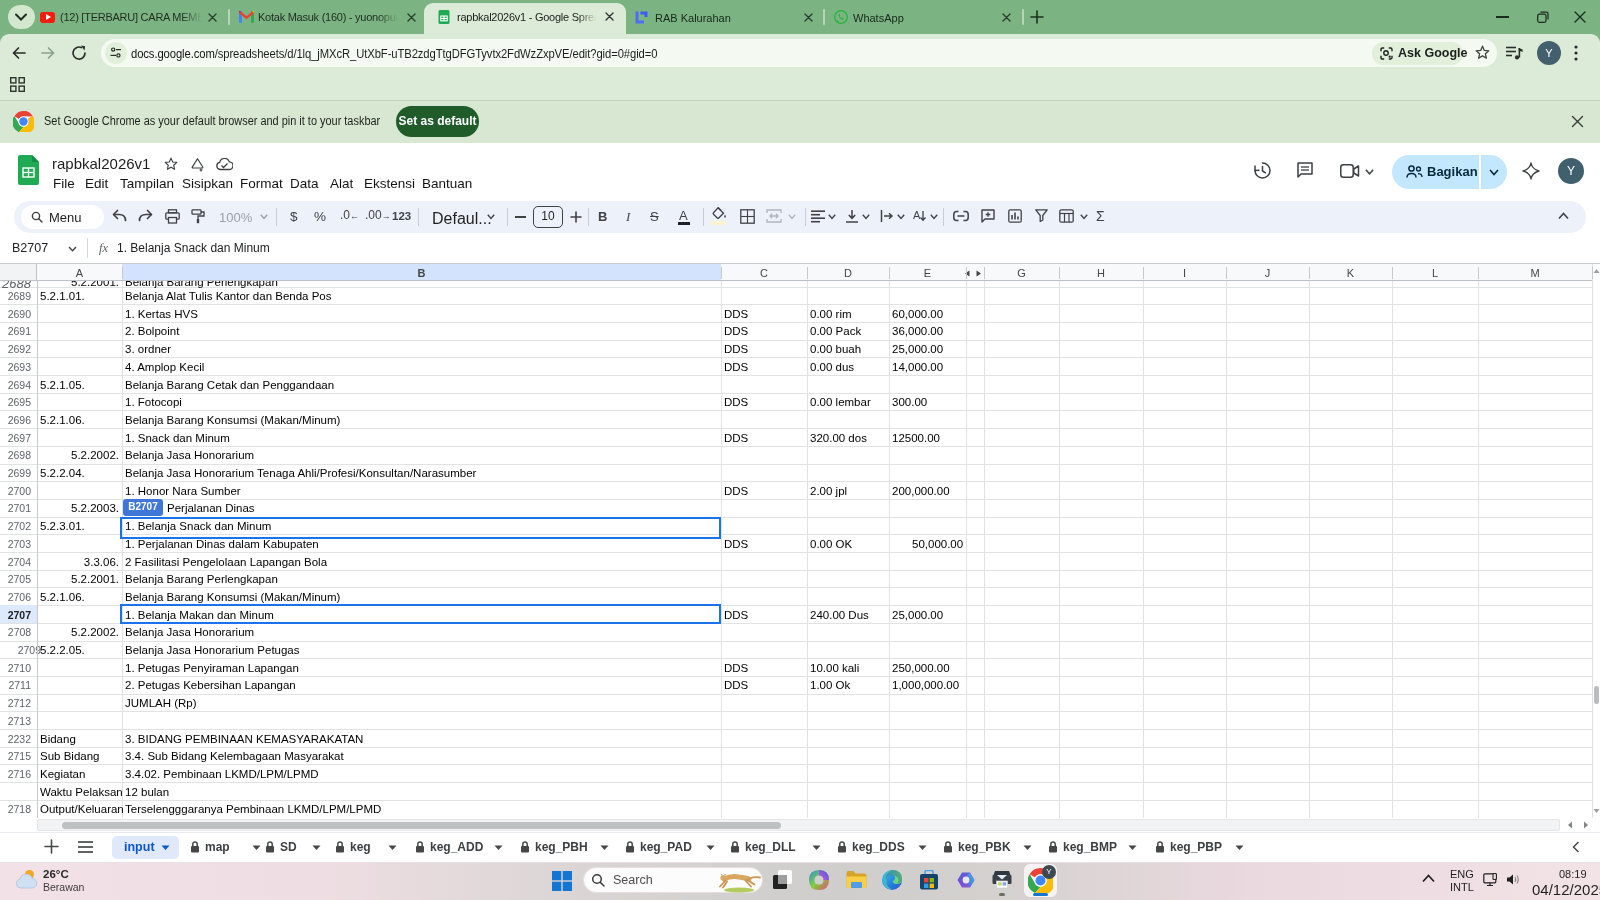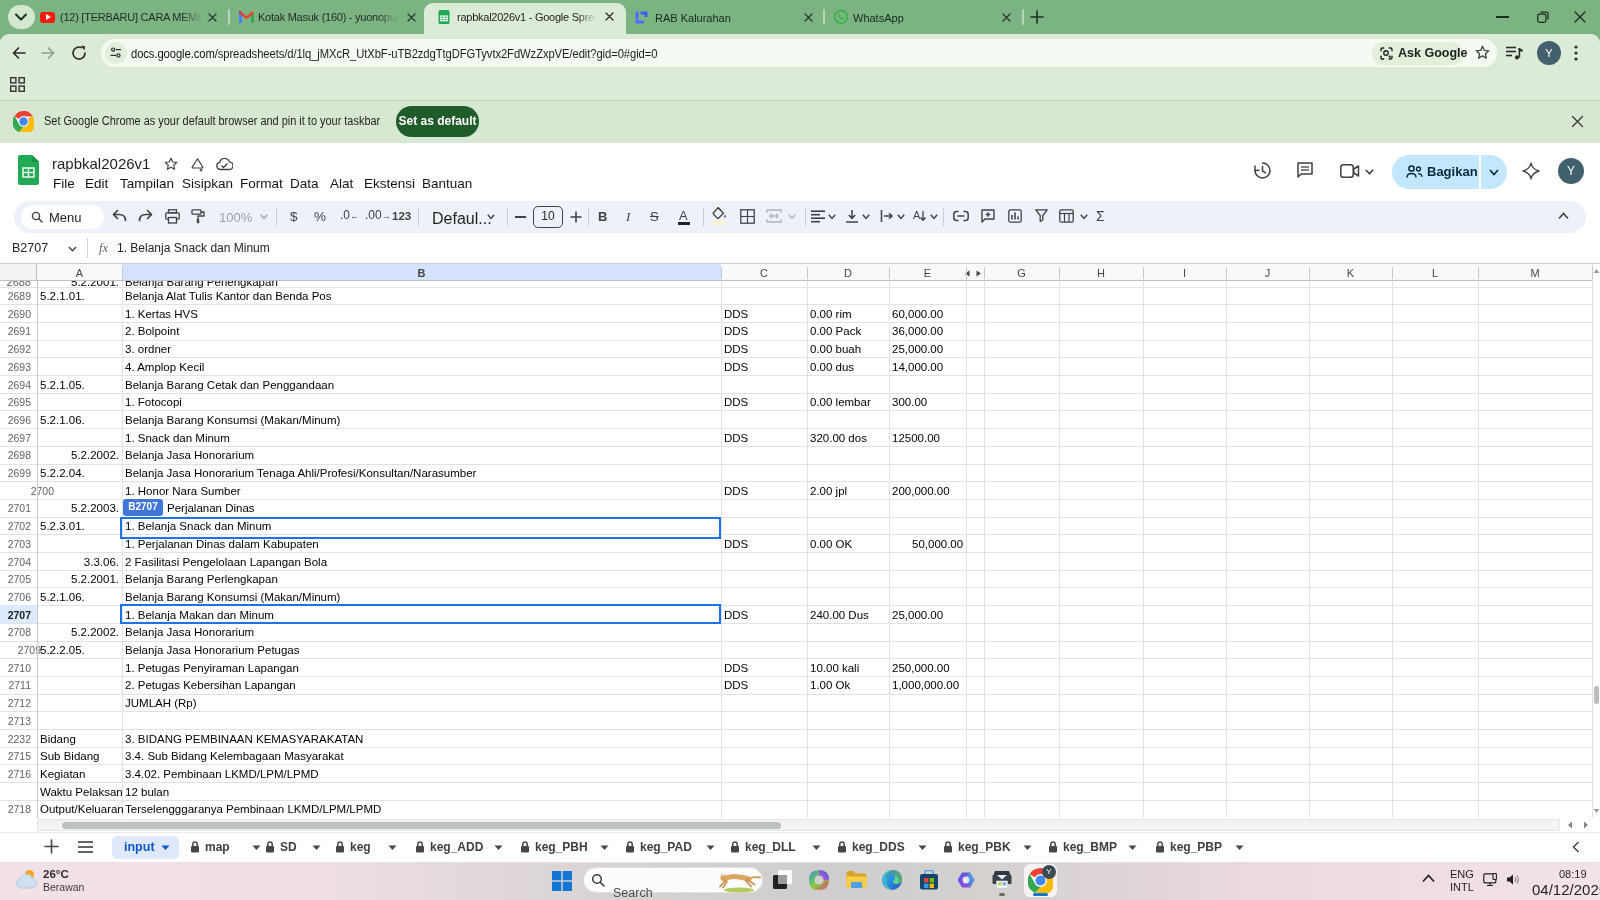--- a/index.html
+++ b/index.html
@@ -386,21 +386,21 @@
     <div class="ab" style="left:966px;top:17px;width:1px;height:536.5px;background:#e1e3e3;"></div>
     <div class="ab" style="left:984px;top:17px;width:1px;height:536.5px;background:#e1e3e3;"></div>
     <div class="ab" style="left:1059px;top:17px;width:1px;height:536.5px;background:#e1e3e3;"></div>
     <div class="ab" style="left:1143px;top:17px;width:1px;height:536.5px;background:#e1e3e3;"></div>
     <div class="ab" style="left:1226px;top:17px;width:1px;height:536.5px;background:#e1e3e3;"></div>
     <div class="ab" style="left:1309px;top:17px;width:1px;height:536.5px;background:#e1e3e3;"></div>
     <div class="ab" style="left:1392px;top:17px;width:1px;height:536.5px;background:#e1e3e3;"></div>
     <div class="ab" style="left:1478px;top:17px;width:1px;height:536.5px;background:#e1e3e3;"></div>
     <div class="ab" style="left:1592px;top:17px;width:1px;height:536.5px;background:#e1e3e3;"></div>
     <div class="ab" style="left:0;top:22.5px;width:1592px;height:1px;background:#e1e3e3;"></div>
-    <div class="tx" style="left:0;top:11.8px;width:31px;text-align:right;font-size:11px;color:#5f6368;">2688</div>
+    <div class="tx" style="left:0;top:11.8px;width:31px;text-align:right;font-size:13px;color:#5f6368;font-style:italic;">2688</div>
     <div class="tx" style="left:37px;top:11.8px;width:82px;text-align:right;font-size:11.5px;color:#000;">5.2.2001.</div>
     <div class="tx" style="left:125px;top:11.8px;font-size:11.5px;color:#000;">Belanja Barang Perlengkapan</div>
     <div class="ab" style="left:0;top:40.2px;width:1592px;height:1px;background:#e1e3e3;"></div>
     <div class="tx" style="left:0;top:26.0px;width:31px;text-align:right;font-size:10.5px;color:#5f6368;">2689</div>
     <div class="tx" style="left:40px;top:26.0px;font-size:11.5px;color:#000;">5.2.1.01.</div>
     <div class="tx" style="left:125px;top:26.0px;font-size:11.5px;color:#000;">Belanja Alat Tulis Kantor dan Benda Pos</div>
     <div class="ab" style="left:0;top:57.9px;width:1592px;height:1px;background:#e1e3e3;"></div>
     <div class="tx" style="left:0;top:43.7px;width:31px;text-align:right;font-size:10.5px;color:#5f6368;">2690</div>
     <div class="tx" style="left:125px;top:43.7px;font-size:11.5px;color:#000;">1. Kertas HVS</div>
     <div class="tx" style="left:724px;top:43.7px;font-size:11.5px;color:#000;">DDS</div>
@@ -446,21 +446,21 @@
     <div class="tx" style="left:892px;top:167.6px;font-size:11.5px;color:#000;">12500.00</div>
     <div class="ab" style="left:0;top:199.5px;width:1592px;height:1px;background:#e1e3e3;"></div>
     <div class="tx" style="left:0;top:185.3px;width:31px;text-align:right;font-size:10.5px;color:#5f6368;">2698</div>
     <div class="tx" style="left:37px;top:185.3px;width:82px;text-align:right;font-size:11.5px;color:#000;">5.2.2002.</div>
     <div class="tx" style="left:125px;top:185.3px;font-size:11.5px;color:#000;">Belanja Jasa Honorarium</div>
     <div class="ab" style="left:0;top:217.2px;width:1592px;height:1px;background:#e1e3e3;"></div>
     <div class="tx" style="left:0;top:203.0px;width:31px;text-align:right;font-size:10.5px;color:#5f6368;">2699</div>
     <div class="tx" style="left:40px;top:203.0px;font-size:11.5px;color:#000;">5.2.2.04.</div>
     <div class="tx" style="left:125px;top:203.0px;font-size:11.5px;color:#000;">Belanja Jasa Honorarium Tenaga Ahli/Profesi/Konsultan/Narasumber</div>
     <div class="ab" style="left:0;top:234.9px;width:1592px;height:1px;background:#e1e3e3;"></div>
-    <div class="tx" style="left:0;top:220.7px;width:54px;text-align:right;font-size:10.5px;color:#5f6368;">2700</div>
+    <div class="tx" style="left:0;top:220.7px;width:31px;text-align:right;font-size:10.5px;color:#5f6368;">2700</div>
     <div class="tx" style="left:125px;top:220.7px;font-size:11.5px;color:#000;">1. Honor Nara Sumber</div>
     <div class="tx" style="left:724px;top:220.7px;font-size:11.5px;color:#000;">DDS</div>
     <div class="tx" style="left:810px;top:220.7px;font-size:11.5px;color:#000;">2.00 jpl</div>
     <div class="tx" style="left:892px;top:220.7px;font-size:11.5px;color:#000;">200,000.00</div>
     <div class="ab" style="left:0;top:252.6px;width:1592px;height:1px;background:#e1e3e3;"></div>
     <div class="tx" style="left:0;top:238.4px;width:31px;text-align:right;font-size:10.5px;color:#5f6368;">2701</div>
     <div class="tx" style="left:37px;top:238.4px;width:82px;text-align:right;font-size:11.5px;color:#000;">5.2.2003.</div>
     <div class="ab" style="left:123px;top:235.4px;width:40px;height:16.5px;border-radius:3px;background:#4176d9;color:#fff;font-size:10px;font-weight:bold;text-align:center;line-height:16.5px;">B2707</div>
     <div class="tx" style="left:167px;top:238.4px;font-size:11.5px;color:#000;">Perjalanan Dinas</div>
     <div class="ab" style="left:0;top:270.3px;width:1592px;height:1px;background:#e1e3e3;"></div>
@@ -486,21 +486,21 @@
     <div class="tx" style="left:40px;top:326.9px;font-size:11.5px;color:#000;">5.2.1.06.</div>
     <div class="tx" style="left:125px;top:326.9px;font-size:11.5px;color:#000;">Belanja Barang Konsumsi (Makan/Minum)</div>
     <div class="ab" style="left:0;top:358.8px;width:1592px;height:1px;background:#e1e3e3;"></div>
     <div class="ab" style="left:0;top:341.1px;width:37px;height:17.7px;background:#dde9fd;"></div>
     <div class="tx" style="left:0;top:344.6px;width:31px;text-align:right;font-size:10.5px;font-weight:bold;color:#202124;">2707</div>
     <div class="tx" style="left:125px;top:344.6px;font-size:11.5px;color:#000;">1. Belanja Makan dan Minum</div>
     <div class="tx" style="left:724px;top:344.6px;font-size:11.5px;color:#000;">DDS</div>
     <div class="tx" style="left:810px;top:344.6px;font-size:11.5px;color:#000;">240.00 Dus</div>
     <div class="tx" style="left:892px;top:344.6px;font-size:11.5px;color:#000;">25,000.00</div>
     <div class="ab" style="left:0;top:376.5px;width:1592px;height:1px;background:#e1e3e3;"></div>
-    <div class="tx" style="left:0;top:362.3px;width:31px;text-align:right;font-size:10.5px;color:#5f6368;">2708</div>
+    <div class="tx" style="left:0;top:362.3px;width:39px;text-align:center;font-size:10.5px;color:#5f6368;">2708</div>
     <div class="tx" style="left:37px;top:362.3px;width:82px;text-align:right;font-size:11.5px;color:#000;">5.2.2002.</div>
     <div class="tx" style="left:125px;top:362.3px;font-size:11.5px;color:#000;">Belanja Jasa Honorarium</div>
     <div class="ab" style="left:0;top:394.2px;width:1592px;height:1px;background:#e1e3e3;"></div>
     <div class="tx" style="left:0;top:380.0px;width:41px;text-align:right;font-size:10.5px;color:#5f6368;">2709</div>
     <div class="tx" style="left:40px;top:380.0px;font-size:11.5px;color:#000;">5.2.2.05.</div>
     <div class="tx" style="left:125px;top:380.0px;font-size:11.5px;color:#000;">Belanja Jasa Honorarium Petugas</div>
     <div class="ab" style="left:0;top:411.9px;width:1592px;height:1px;background:#e1e3e3;"></div>
     <div class="tx" style="left:0;top:397.7px;width:31px;text-align:right;font-size:10.5px;color:#5f6368;">2710</div>
     <div class="tx" style="left:125px;top:397.7px;font-size:11.5px;color:#000;">1. Petugas Penyiraman Lapangan</div>
     <div class="tx" style="left:724px;top:397.7px;font-size:11.5px;color:#000;">DDS</div>
@@ -673,21 +673,21 @@
 <rect x="0" y="0" width="9.3" height="9.3" fill="#1376d3"></rect>
     <rect x="10.7" y="0" width="9.3" height="9.3" fill="#1376d3"></rect>
 <rect x="0" y="10.7" width="9.3" height="9.3" fill="#1376d3"></rect>
     <rect x="10.7" y="10.7" width="9.3" height="9.3" fill="#1376d3"></rect>
   </svg>
 <div class="ab" style="left:583px;top:867px;width:180px;height:26px;border-radius:13px;background:#fdfcfc;border:1px solid #e8dde1;"></div>
 <svg class="ab" style="left:591px;top:873px" width="14" height="14" viewBox="0 0 14 14">
     <circle cx="6" cy="6" r="4.3" fill="none" stroke="#3a3a3a" stroke-width="1.5"></circle>
     <line x1="9.2" y1="9.2" x2="13" y2="13" stroke="#3a3a3a" stroke-width="1.5" stroke-linecap="round"></line>
   </svg>
-<div class="tx" style="left:613px;top:873px;font-size:12.5px;color:#4e4e4e;margin-top:13px;">Search</div>
+<div class="tx" style="left:613px;top:873px;font-size:12.5px;color:#4e4e4e;">Search</div>
 <svg class="ab" style="left:717px;top:870px" width="45" height="23" viewBox="0 0 45 23">
 <ellipse cx="22" cy="20" rx="15" ry="2.6" fill="#b4cc5e"></ellipse>
 <path d="M7 9 Q14 5.5 22 7 Q29 8 32 9" fill="none" stroke="#d9a75f" stroke-width="5" stroke-linecap="round"></path>
 <circle cx="6.2" cy="8" r="2.8" fill="#d9a75f"></circle>
 <path d="M4.6 5.8 L3.8 3.8 L6 4.9 Z M7.4 5.4 L7.8 3.4 L9.2 5.2 Z" fill="#c8924f"></path>
 <path d="M32 8.5 Q38 6.5 43 7.5" fill="none" stroke="#cc9a55" stroke-width="1.8" stroke-linecap="round"></path>
 <path d="M8.5 10.5 L3 16.5 M10 11.5 L6 17.5 M28.5 10.5 L34 16.5 M30.5 10 L37.5 14.5" stroke="#c8924f" stroke-width="1.8" stroke-linecap="round"></path>
 </svg>
 <svg class="ab" style="left:773px;top:870px" width="19" height="19" viewBox="0 0 19 19">
 <rect x="5" y="0" width="14" height="14" rx="1.5" fill="#fbfbfb"></rect>

